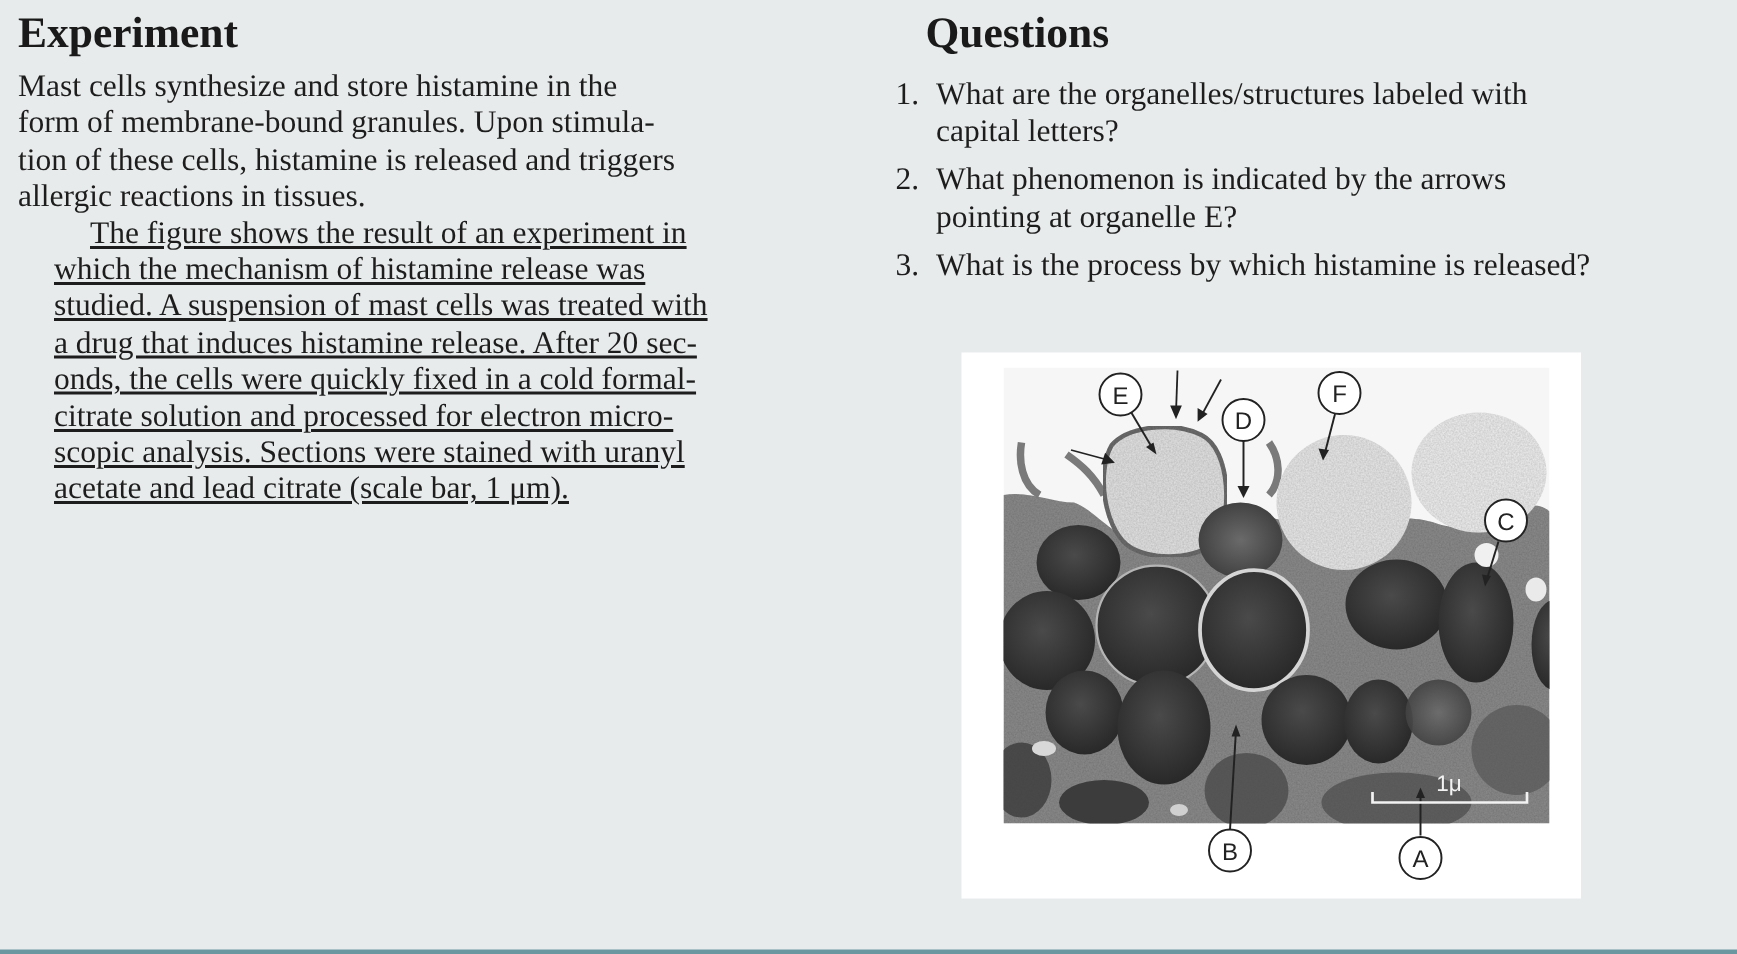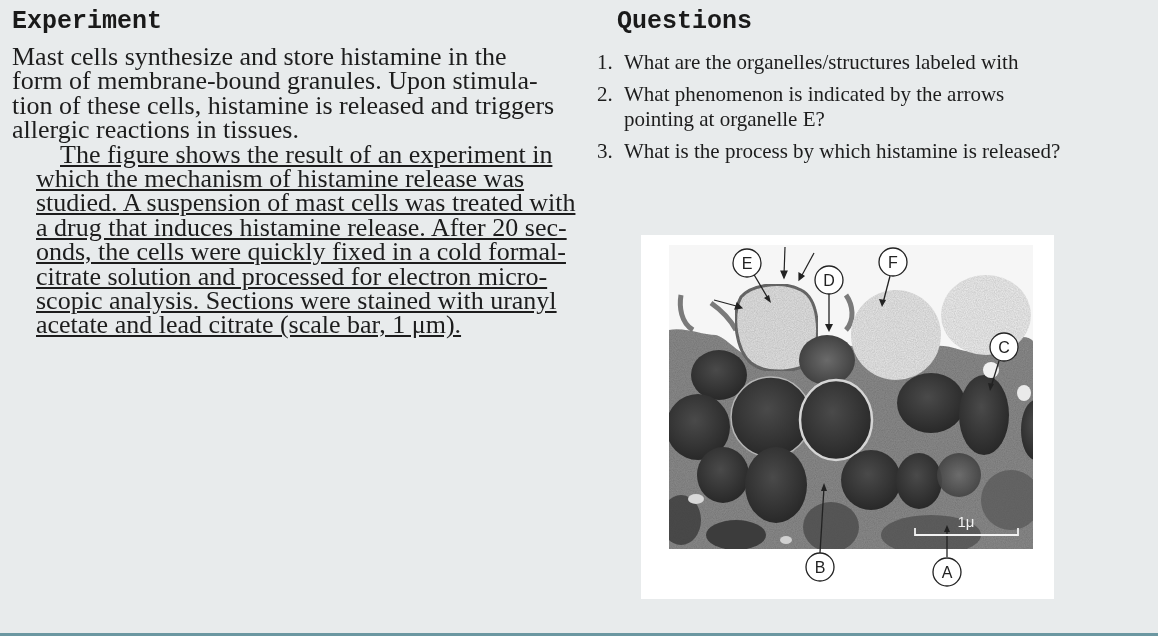--- a/index.html
+++ b/index.html
@@ -4,30 +4,30 @@
 <style>
   html, body { margin: 0; padding: 0; }
   body {
     width: 1158px; height: 636px; overflow: hidden;
     background: #e8ebec; position: relative;
     font-family: "Liberation Serif", "DejaVu Serif", serif;
     color: #1d1d1d;
   }
   .heading {
     position: absolute;
-    font-family: Liberation Mono, monospace;
-    font-weight: bold; font-size: 25px; line-height: 30px;
+    font-family: Liberation Serif, serif;
+    font-weight: bold; font-size: 29px; line-height: 30px;
     color: #1a1a1a; margin: 0; text-align: right;
   }
   #exp-heading { left: 12px; top: 7px; }
   #q-heading { left: 617px; top: 7px; }
 
   .experiment-body {
     position: absolute; left: 12px; top: 45px; width: 545px;
-    font-size: 26px; line-height: 24.4px;
+    font-size: 21px; line-height: 24.4px;
   }
   .experiment-body p { margin: 0; }
   .experiment-body p.indent { text-indent: 24px; text-decoration: underline; }
   .experiment-body .line { display: block; white-space: nowrap; }
 
   .questions {
     position: absolute; left: 597px; top: 50px; width: 555px;
     margin: 0; padding: 0; list-style: none;
     font-size: 21px; line-height: 25px;
   }
@@ -69,20 +69,21 @@
     <span class="line">acetate and lead citrate (scale bar, 1 μm).</span>
   </p>
 </div>
 
 <h2 class="heading" id="q-heading">Questions</h2>
 
 <ol class="questions">
   <li>
     <span class="num">1.</span>
     <span class="qline">What are the organelles/structures labeled with</span>
+    <span class="qline">capital letters?</span>
   </li>
   <li>
     <span class="num">2.</span>
     <span class="qline">What phenomenon is indicated by the arrows</span>
     <span class="qline">pointing at organelle E?</span>
   </li>
   <li>
     <span class="num">3.</span>
     <span class="qline">What is the process by which histamine is released?</span>
   </li>

